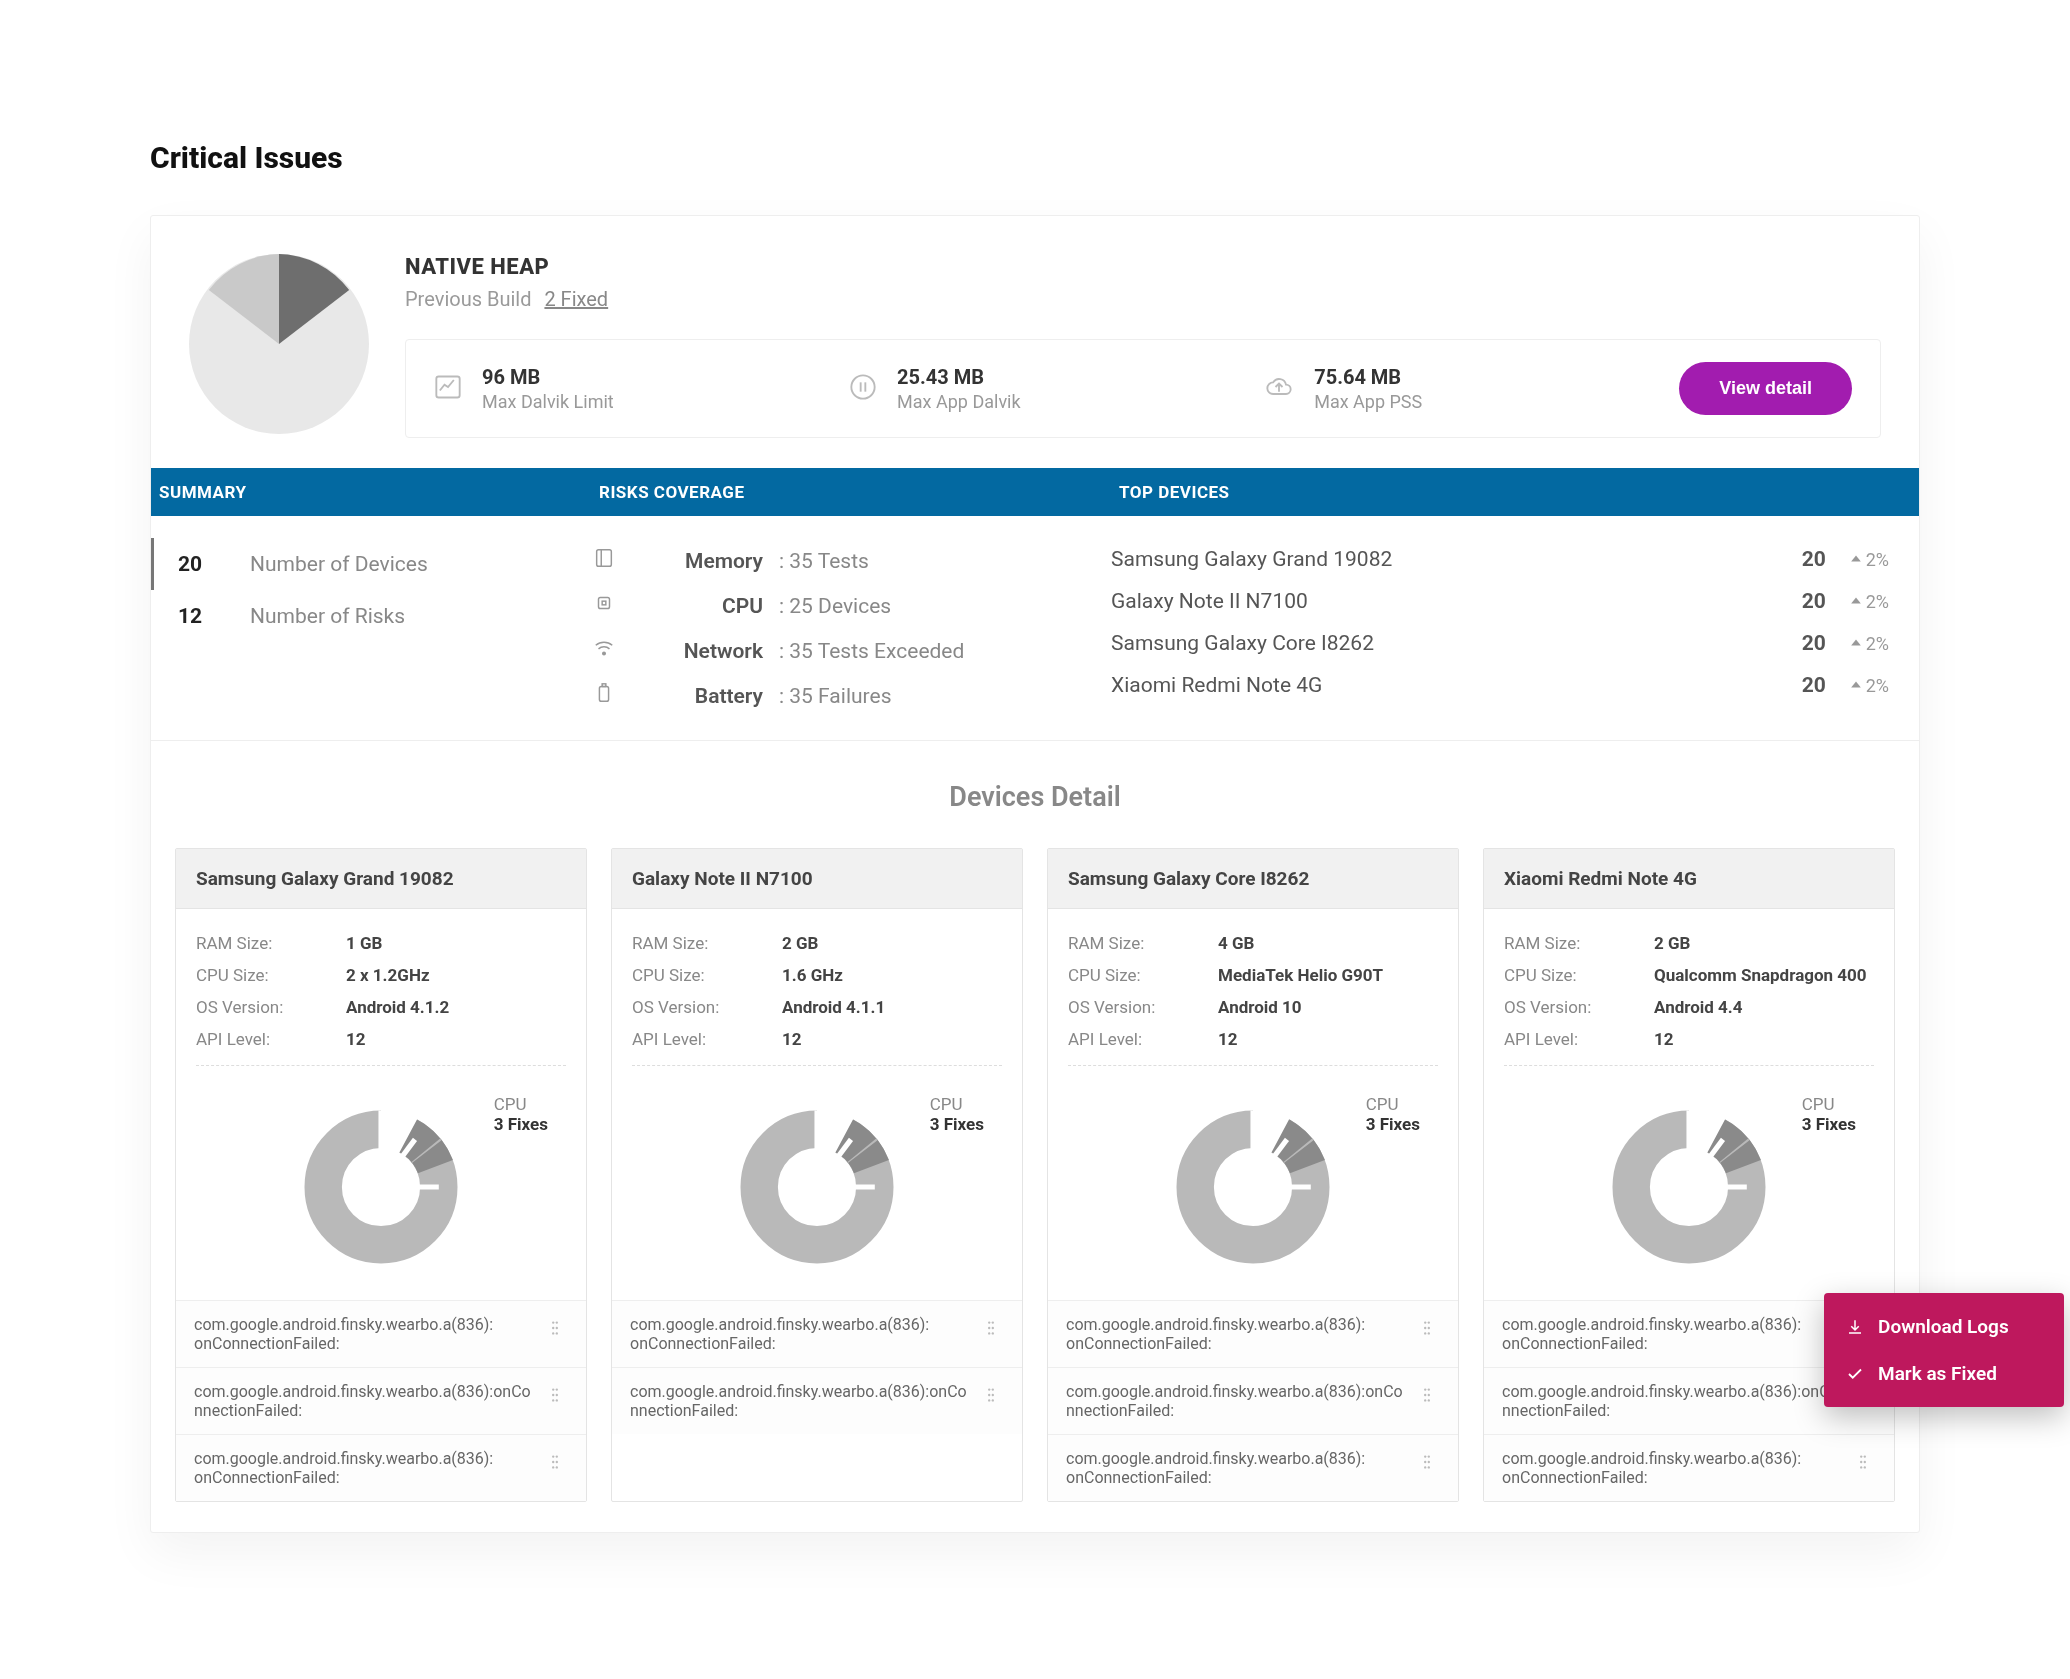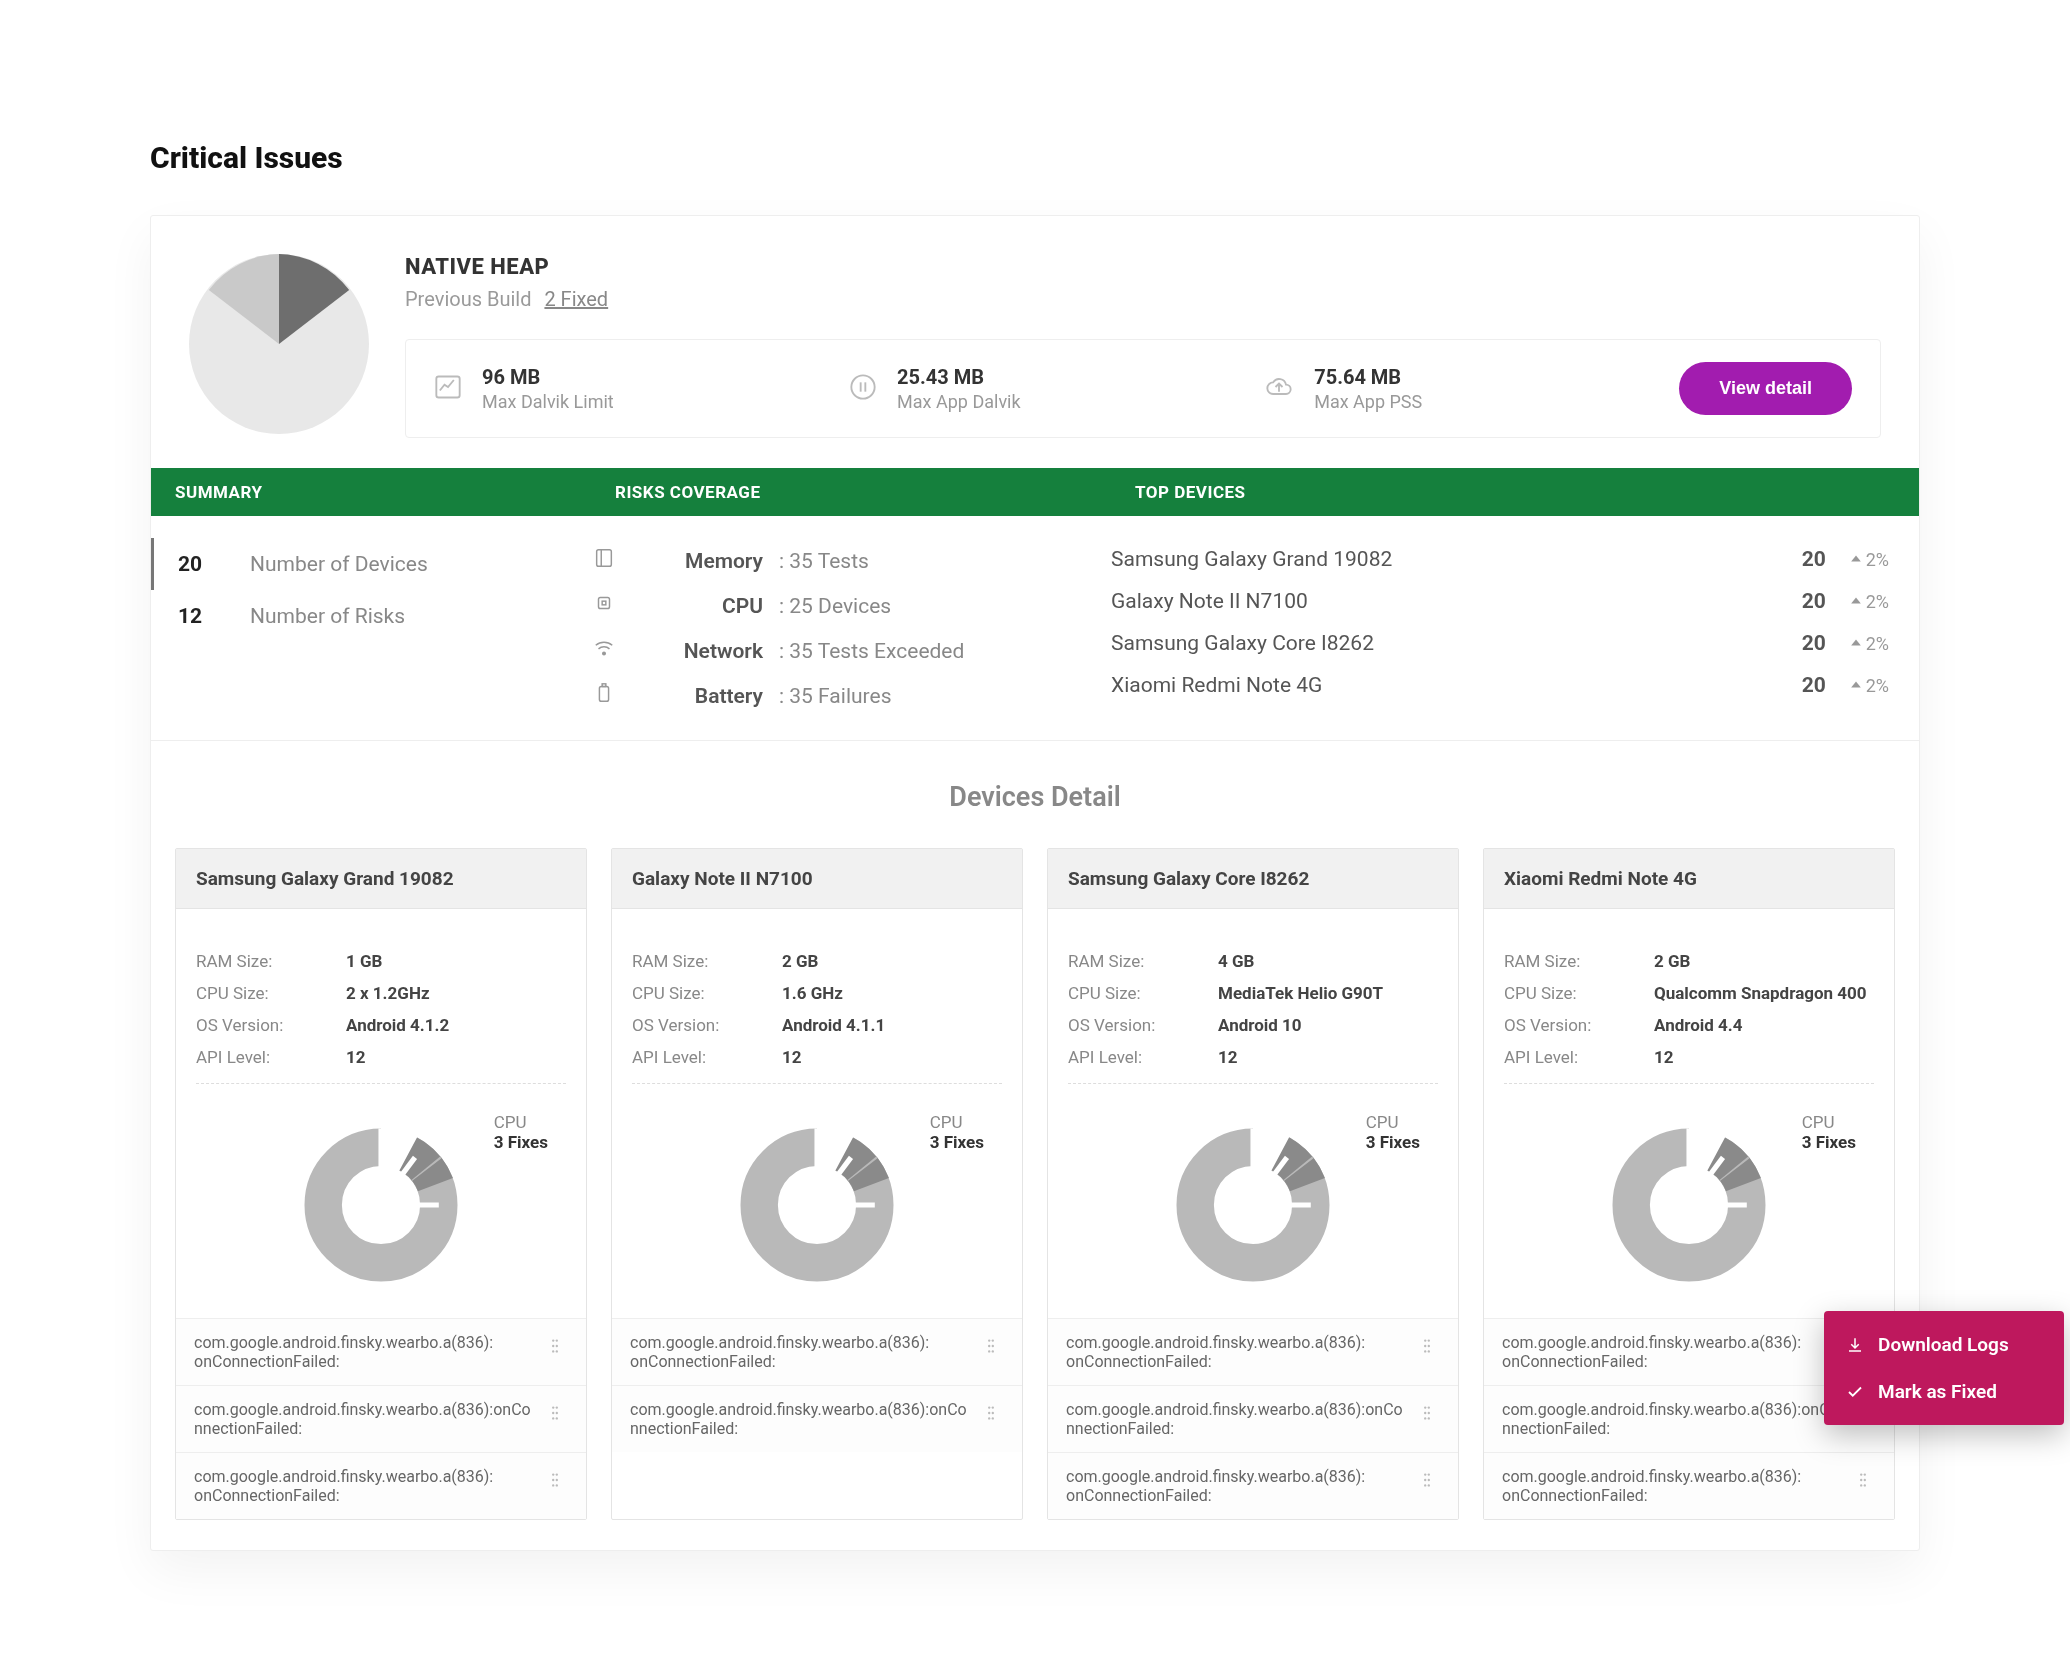--- a/index.html
+++ b/index.html
@@ -46,24 +46,24 @@
   color: #fff;
   border: none;
   padding: 16px 40px;
   border-radius: 30px;
   font-size: 18px;
   font-weight: 600;
   cursor: pointer;
 }
 
 .band {
-  background: #15803d;
+  background: #0369a1;
   color: #fff;
   display: flex;
-  padding: 14px 24px;
+  padding: 14px 8px;
   font-size: 17px;
   font-weight: 700;
   letter-spacing: .5px;
 }
 .band > div:nth-child(1){ width: 440px; }
 .band > div:nth-child(2){ width: 520px; }
 .band > div:nth-child(3){ flex:1; }
 
 .cols { display:flex; padding: 22px 0 22px 0; border-bottom: 1px solid #eee; }
 .col1 { width: 440px; }
@@ -78,21 +78,21 @@
 .risk-row .val { color:#888; }
 .dev-row { display:flex; align-items:center; padding: 9px 0; font-size:21px; color:#555; }
 .dev-row .name { flex:1; }
 .dev-row .count { font-weight:700; width: 48px; }
 .dev-row .delta { color:#999; font-size:18px; display:flex; align-items:center; gap:4px; }
 
 .dd-title { text-align:center; font-size:27px; color:#888; font-weight:600; padding: 40px 0 35px; }
 .cards { display:flex; gap: 24px; padding: 0 24px 30px; }
 .card { flex:1; border:1px solid #e4e4e4; border-radius:2px; background:#fff; min-width:0; position:relative; }
 .card-head { background:#f1f1f1; border-bottom:1px solid #e4e4e4; padding: 18px 20px; font-size:19px; font-weight:700; color:#444; white-space:nowrap; overflow:hidden; text-overflow:ellipsis; }
-.card-body { padding: 36px 20px 8px; }
+.card-body { padding: 18px 20px 8px; }
 .spec-row { display:flex; font-size:17px; color:#888; padding: 6px 0; }
 .spec-row .k { width: 150px; }
 .spec-row .v { font-weight:700; color:#444; }
 .hr { border-top:1px dashed #ddd; margin: 10px 0 16px; }
 .donut-wrap { position:relative; height: 210px; display:flex; align-items:center; justify-content:center; }
 .donut-label { position:absolute; top:12px; right:18px; text-align:left; font-size:17px; color:#888; }
 .donut-label .f { color:#333; font-weight:700; }
 .log-item {
   border-top:1px solid #eee;
   padding: 14px 18px;

